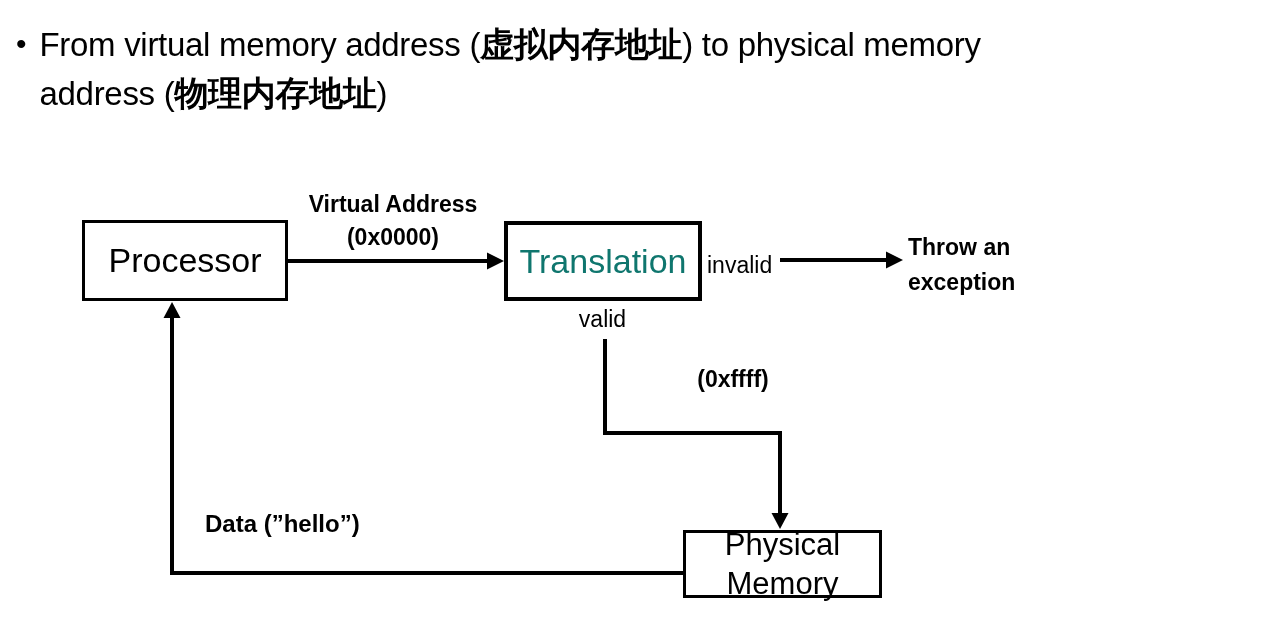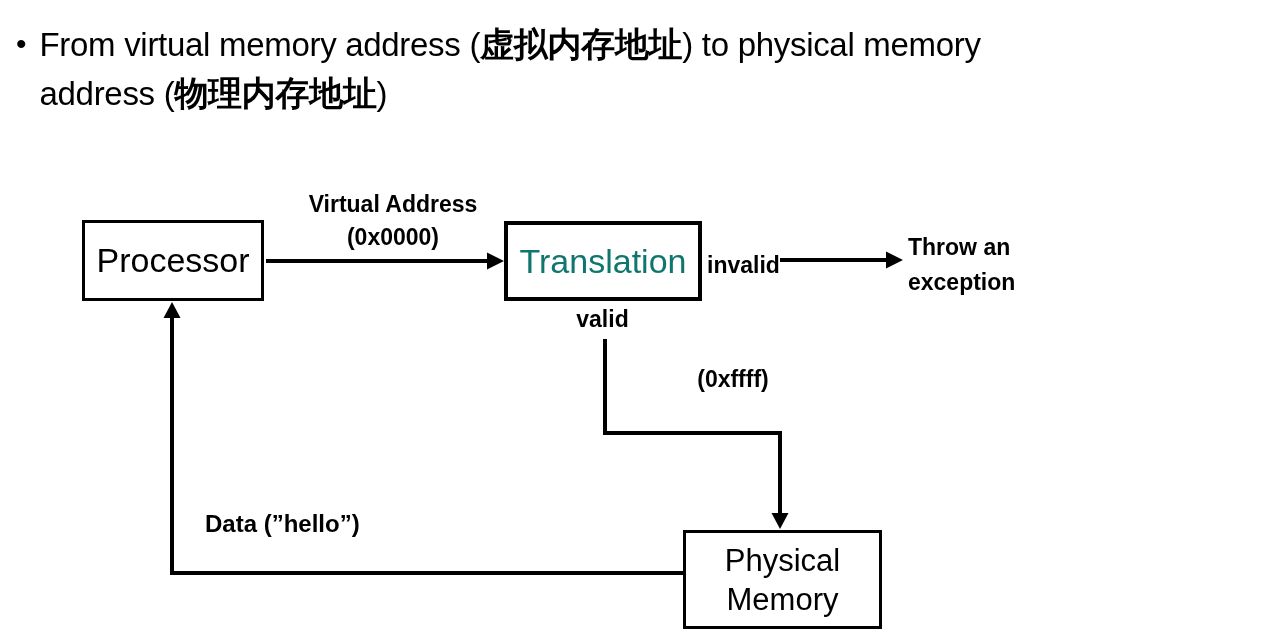--- a/index.html
+++ b/index.html
@@ -48,31 +48,31 @@
     position: absolute;
     box-sizing: border-box;
     border: 3px solid #000;
     background: #fff;
     display: flex;
     align-items: center;
     justify-content: center;
     text-align: center;
   }
   .box-processor {
-    left: 82px; top: 220px; width: 182px; height: 81px;
+    left: 82px; top: 220px; width: 206px; height: 81px;
     font-size: 34px;
   }
   .box-translation {
     left: 504px; top: 221px; width: 198px; height: 80px;
     border-width: 4px;
     font-size: 34px;
     color: #0f766e;
   }
   .box-physical-memory {
-    left: 683px; top: 530px; width: 199px; height: 99px;
+    left: 683px; top: 530px; width: 199px; height: 68px;
     flex-direction: column;
     font-size: 31px;
     line-height: 39px;
   }
 
   
   svg.connectors {
     position: absolute;
     left: 0; top: 0;
     width: 1264px;
@@ -90,21 +90,21 @@
   }
 
   
   .lbl {
     position: absolute;
     font-size: 23px;
     font-weight: 700;
     line-height: 33px;
     white-space: nowrap;
   }
-  .lbl-light { font-weight: 700; }
+  .lbl-light { font-weight: 400; }
   .lbl-virtual-address  { left: 273px; top: 188px; width: 240px; text-align: center; }
   .lbl-invalid          { left: 707px; top: 249px; }
   .lbl-throw            { left: 908px; top: 230px; line-height: 35px; }
   .lbl-valid            { left: 560px; top: 303px; width: 85px; text-align: center; }
   .lbl-physical-address { left: 613px; top: 363px; width: 240px; text-align: center; line-height: 32px; }
   .lbl-data             { left: 205px; top: 507px; font-size: 24px; }
 </style>
 </head>
 <body>
 

